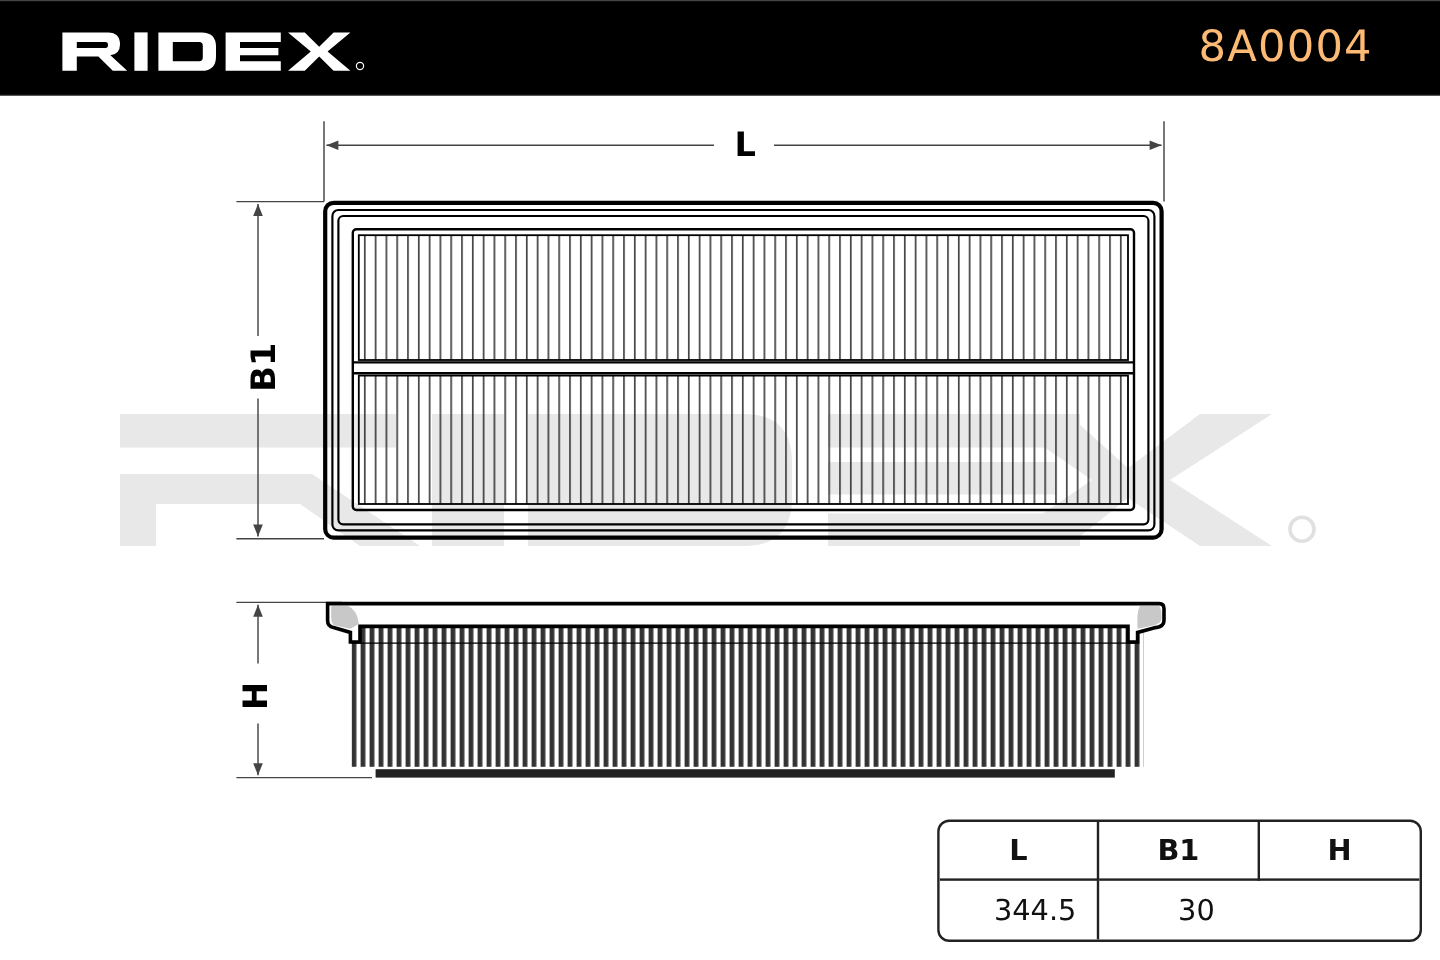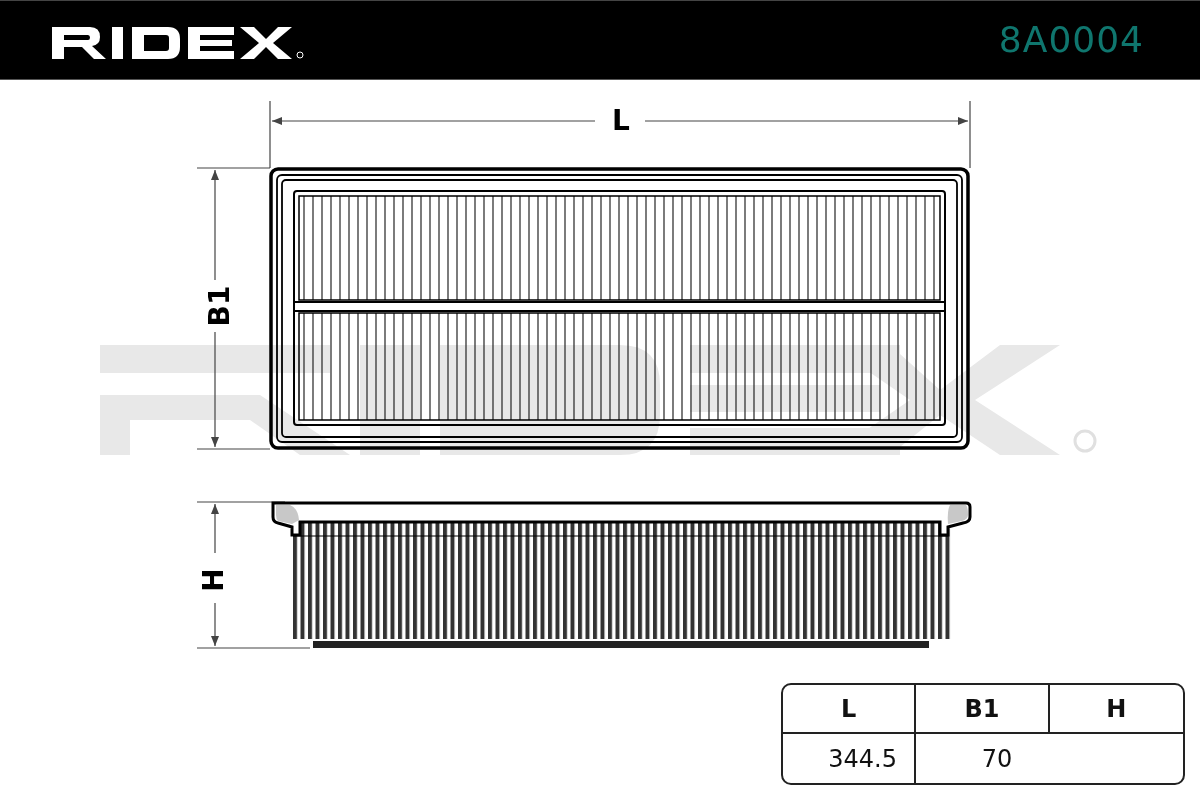--- a/index.html
+++ b/index.html
@@ -9,21 +9,21 @@
       font-family: "DejaVu Sans", "Liberation Sans", sans-serif;
     }
     .header {
       position: absolute; left: 0; top: 0; width: 1200px; height: 80px;
       background: #000000; border-top: 1px solid #444; border-bottom: 1px solid #555;
       box-sizing: border-box;
     }
     .brand-logo { position: absolute; left: 50px; top: 22px; width: 260px; height: 40px; }
     .part-number {
       position: absolute; right: 56px; top: 18px;
-      color: #0f766e; font-size: 36px; font-weight: normal; letter-spacing: 1px;
+      color: #fdba74; font-size: 36px; font-weight: normal; letter-spacing: 1px;
       font-family: "DejaVu Sans", sans-serif;
     }
     .drawing { position: absolute; left: 0; top: 80px; width: 1200px; height: 720px; }
     .dim-label {
       position: absolute; font-weight: bold; font-size: 28px; color: #000;
       background: #fff; line-height: 1; font-family: "DejaVu Sans", sans-serif;
     }
     .dim-L { left: 604px; top: 27px; padding: 0 8px; }
     .dim-B1 { left: 196px; top: 212px; transform: rotate(-90deg); transform-origin: center; padding: 0 4px; }
     .dim-H { left: 202px; top: 484px; transform: rotate(-90deg); transform-origin: center; padding: 2px 0; }
@@ -134,14 +134,14 @@
   <div class="dim-label dim-L">L</div>
   <div class="dim-label dim-B1">B1</div>
   <div class="dim-label dim-H">H</div>
 </div>
 
 <div class="dims-table">
   <div class="cell head">L</div>
   <div class="cell head">B1</div>
   <div class="cell head last-col">H</div>
   <div class="cell last-row">344.5</div>
-  <div class="cell last-row last-col">70</div>
+  <div class="cell last-row last-col">30</div>
 </div>
 
 </body></html>

